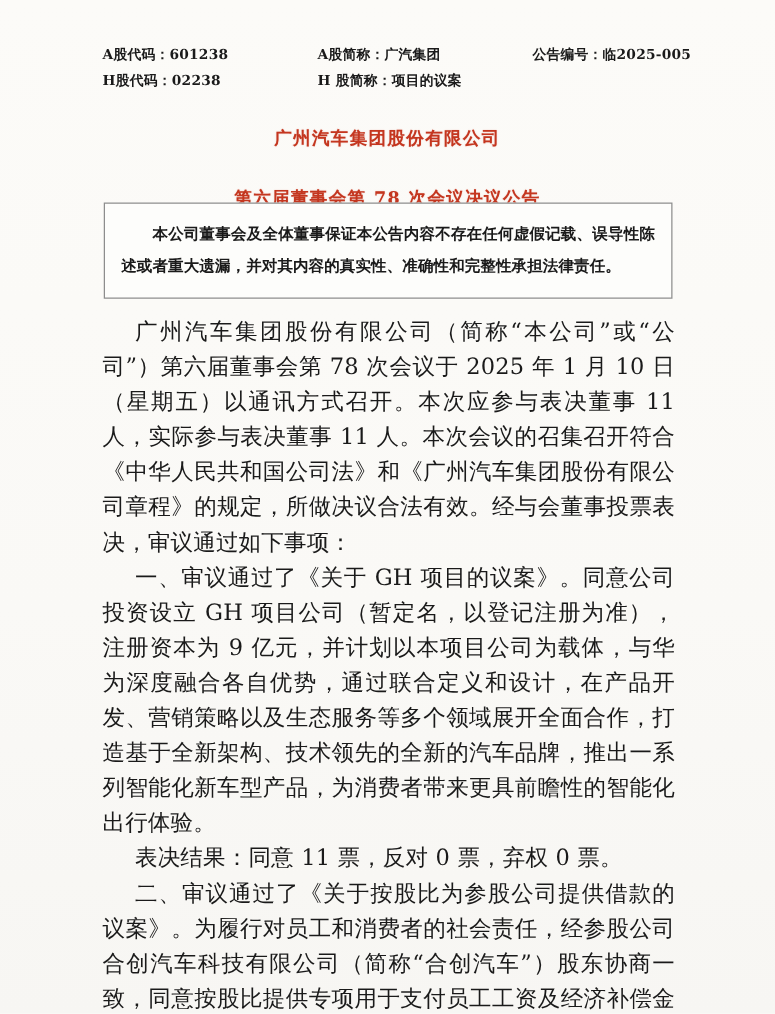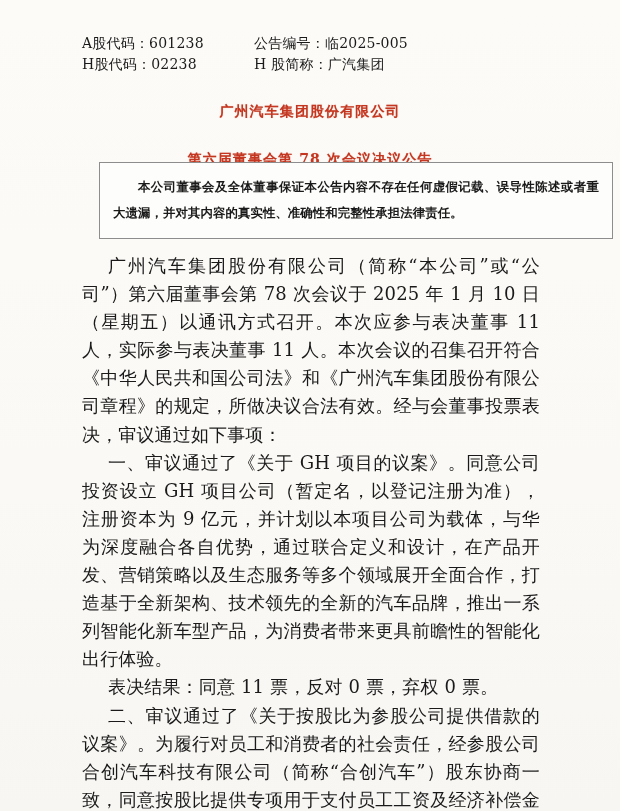--- a/index.html
+++ b/index.html
@@ -27,22 +27,22 @@
   
   .doc-header {
     position: absolute;
     left: 82px;
     top: 33px;
     width: 460px;
   }
   .hdr-row {
     display: flex;
     align-items: flex-start;
-    font-size: 14px;
-    font-weight: normal;
+    font-size: 11px;
+    font-weight: bold;
     letter-spacing: 0.2px;
     line-height: 21px;
     white-space: nowrap;
   }
   .hdr-col-a { width: 172px; flex: 0 0 172px; }
   .hdr-col-b { width: 172px; flex: 0 0 172px; }
   .hdr-col-c { flex: 1 1 auto; }
 
   
   .title-block {
@@ -62,26 +62,25 @@
   }
   .title-line.second {
     margin-top: 7px;
   }
 
   
   .notice-box {
     position: absolute;
     left: 83px;
     top: 162px;
-    width: 514px;
+    width: 455px;
     box-sizing: border-box;
     border: 1px solid #8d8d8d;
     padding: 11px 13px 12px 13px;
     background: #fdfdfb;
-    margin-left: 16px;
   }
   .notice-text {
     font-size: 12.4px;
     font-weight: bold;
     line-height: 26px;
     text-align: justify;
     text-justify: inter-ideograph;
     text-indent: 25px;
     letter-spacing: 0.1px;
     margin: 0;
@@ -106,25 +105,26 @@
   }
 </style>
 </head>
 <body>
 
 <div class="page">
 
   <div class="doc-header">
     <div class="hdr-row">
       <span class="hdr-col-a">A股代码：601238</span>
+      <span class="hdr-col-b">A股简称：广汽集团</span>
       <span class="hdr-col-c">公告编号：临2025-005</span>
     </div>
     <div class="hdr-row">
       <span class="hdr-col-a">H股代码：02238</span>
-      <span class="hdr-col-b">H 股简称：广汽集团</span>
+      <span class="hdr-col-b">H 股简称：项目的议案</span>
       <span class="hdr-col-c"></span>
     </div>
   </div>
 
   <div class="title-block">
     <div class="title-line" style="color: rgb(196, 54, 31);">广州汽车集团股份有限公司</div>
     <div class="title-line second" style="color: rgb(196, 54, 31); margin-top: 18px;">第六届董事会第 78 次会议决议公告</div>
   </div>
 
   <div class="notice-box">

